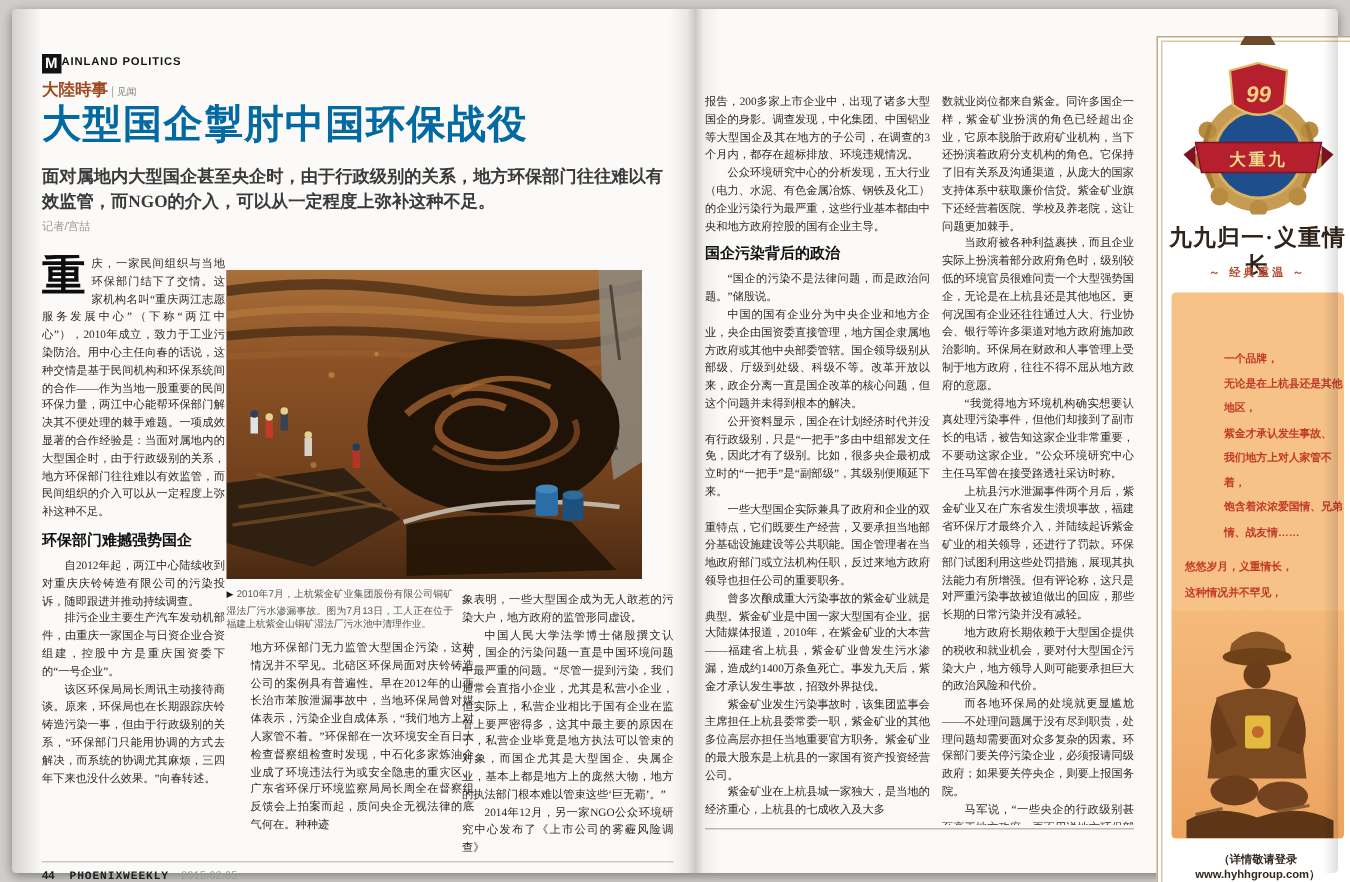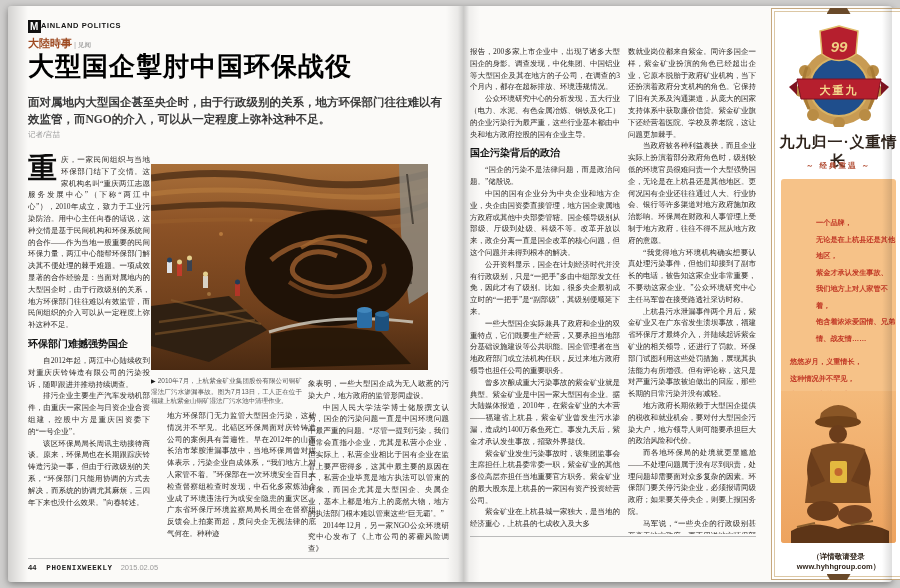--- a/index.html
+++ b/index.html
@@ -6,35 +6,35 @@
   body{width:900px;height:588px;background:#cfcecd;overflow:hidden;
        font-family:"Liberation Serif",serif;-webkit-font-smoothing:antialiased;}
   .spread{position:absolute;left:8px;top:6px;width:884px;height:576px;background:#fbfaf8;
           border-radius:3px;box-shadow:0 2px 7px rgba(0,0,0,.4);}
   .edge-left{position:absolute;left:0;top:0;bottom:0;width:20px;border-radius:3px 0 0 3px;
           background:linear-gradient(90deg,rgba(0,0,0,.16),rgba(0,0,0,0));pointer-events:none;z-index:6;}
   .edge-right{position:absolute;right:0;top:0;bottom:0;width:10px;border-radius:0 3px 3px 0;
           background:linear-gradient(270deg,rgba(0,0,0,.13),rgba(0,0,0,0));pointer-events:none;z-index:6;}
   .gutter{position:absolute;left:438px;top:0;bottom:0;width:34px;pointer-events:none;z-index:5;
           background:linear-gradient(90deg,rgba(0,0,0,0),rgba(0,0,0,.07) 35%,rgba(0,0,0,.2) 52%,rgba(0,0,0,.05) 68%,rgba(0,0,0,0));}
-  .page{position:absolute;top:0;height:448px;}
+  .page{position:absolute;top:16px;height:448px;}
   .page-left{left:0;width:450px;}
   .page-right{left:458px;width:442px;}
 
   
   .kicker{position:absolute;left:20px;top:14px;}
   .m-box{display:inline-block;width:13px;height:13px;background:#121212;color:#fff;
          font:bold 10px/13px "Liberation Sans",sans-serif;text-align:center;vertical-align:-2px;}
   .kicker-en{font:bold 7.5px "Liberation Sans",sans-serif;letter-spacing:.6px;color:#141414;}
   .kicker-cn{margin-top:3px;font:bold 11px "Liberation Sans",sans-serif;color:#9e4a22;}
   .kicker-cn .pipe{color:#aaa;font-weight:normal;font-size:8px;margin:0 2px;}
   .kicker-cn .sub{color:#808080;font-size:6.5px;font-weight:normal;}
 
   .title{position:absolute;left:20px;top:46px;margin:0;white-space:nowrap;
-         font:bold 26px/1.1 "Liberation Sans",sans-serif;color:#000000;letter-spacing:1px;}
+         font:bold 26px/1.1 "Liberation Sans",sans-serif;color:#0369a1;letter-spacing:1px;}
   .deck{position:absolute;left:20px;top:88px;width:414px;margin:0;
         font:bold 11.5px/16.5px "Liberation Serif",serif;color:#3a3a3a;}
   .byline{position:absolute;left:20px;top:124px;margin:0;font:7.5px "Liberation Sans",sans-serif;color:#999;}
 
   
   .col{position:absolute;overflow:hidden;font-size:7.5px;line-height:11.8px;color:#2d2926;text-align:justify;}
   .col p{margin:0;text-indent:2em;}
   .col p.noindent{text-indent:0;}
   .subhead{margin:6px 0 4px;font:bold 10px "Liberation Sans",sans-serif;color:#111;text-indent:0;}
   .lead{text-indent:0 !important;}

